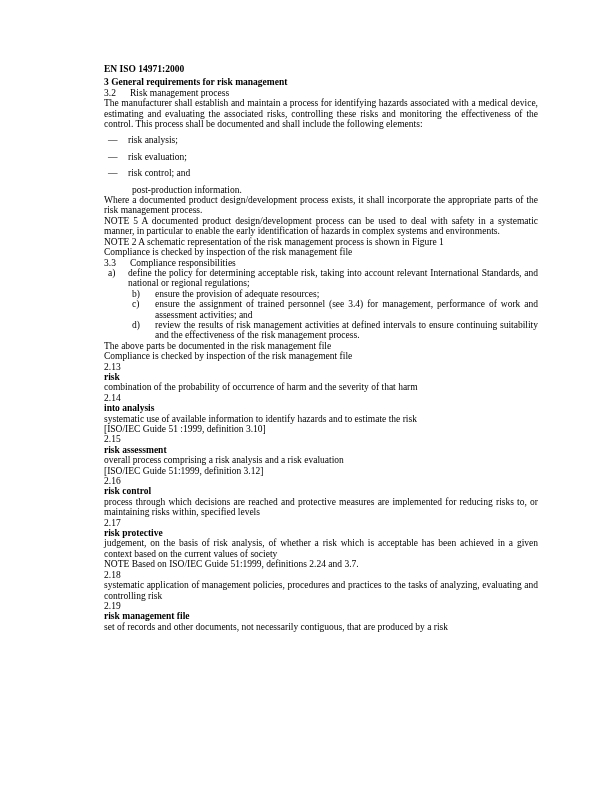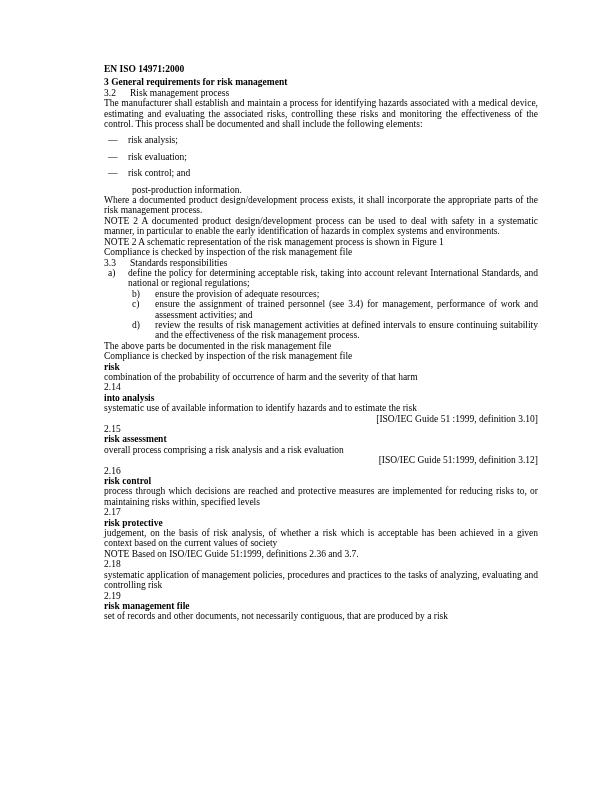--- a/index.html
+++ b/index.html
@@ -69,21 +69,21 @@
     flex: 0 0 23px;
   }
   .list-outer .text, .list-inner .text {
     flex: 1;
     text-align: justify;
   }
   .def-term {
     font-weight: bold;
   }
   .citation {
-    text-align: right;
+    text-align: left;
   }
 </style>
 </head>
 <body>
 
 <div class="page">
   <div class="page-content">
     <div class="doc-header">EN ISO 14971:2000</div>
     <div>
         <div class="heading">3 General requirements for risk management</div>
@@ -96,59 +96,60 @@
         <div class="dash-item">
           <span class="marker">—</span>
           <span class="text">risk evaluation;</span>
         </div>
         <div class="dash-item">
           <span class="marker">—</span>
           <span class="text">risk control; and</span>
         </div>
         <div class="indent-item">post-production information.</div>
         <div class="paragraph">Where a documented product design/development process exists, it shall incorporate the appropriate parts of the risk management process.</div>
-        <div class="note">NOTE 2 A documented product design/development process can be used to deal with safety in a systematic manner, in particular to enable the early identification of hazards in complex systems and environments.</div>
+        <div class="note">NOTE 5 A documented product design/development process can be used to deal with safety in a systematic manner, in particular to enable the early identification of hazards in complex systems and environments.</div>
         <div class="note">NOTE 2 A schematic representation of the risk management process is shown in Figure 1</div>
         <div class="paragraph">Compliance is checked by inspection of the risk management file</div>
-        <div class="subheading"><span class="num">3.3</span><span>Standards responsibilities</span></div>
+        <div class="subheading"><span class="num">3.3</span><span>Compliance responsibilities</span></div>
         <div class="list-outer">
           <span class="marker">a)</span>
           <span class="text">define the policy for determining acceptable risk, taking into account relevant International Standards, and national or regional regulations;</span>
         </div>
         <div class="list-inner">
           <span class="marker">b)</span>
           <span class="text">ensure the provision of adequate resources;</span>
         </div>
         <div class="list-inner">
           <span class="marker">c)</span>
           <span class="text">ensure the assignment of trained personnel (see 3.4) for management, performance of work and assessment activities; and</span>
         </div>
         <div class="list-inner">
           <span class="marker">d)</span>
           <span class="text">review the results of risk management activities at defined intervals to ensure continuing suitability and the effectiveness of the risk management process.</span>
         </div>
         <div class="paragraph">The above parts be documented in the risk management file</div>
         <div class="paragraph">Compliance is checked by inspection of the risk management file</div>
+        <div class="def-number">2.13</div>
         <div class="def-term">risk</div>
         <div class="paragraph">combination of the probability of occurrence of harm and the severity of that harm</div>
         <div class="def-number">2.14</div>
         <div class="def-term">into analysis</div>
         <div class="paragraph">systematic use of available information to identify hazards and to estimate the risk</div>
         <div class="citation">[ISO/IEC Guide 51 :1999, definition 3.10]</div>
         <div class="def-number">2.15</div>
         <div class="def-term">risk assessment</div>
         <div class="paragraph">overall process comprising a risk analysis and a risk evaluation</div>
         <div class="citation">[ISO/IEC Guide 51:1999, definition 3.12]</div>
         <div class="def-number">2.16</div>
         <div class="def-term">risk control</div>
         <div class="paragraph">process through which decisions are reached and protective measures are implemented for reducing risks to, or maintaining risks within, specified levels</div>
         <div class="def-number">2.17</div>
         <div class="def-term">risk protective</div>
         <div class="paragraph">judgement, on the basis of risk analysis, of whether a risk which is acceptable has been achieved in a given context based on the current values of society</div>
-        <div class="note">NOTE Based on ISO/IEC Guide 51:1999, definitions 2.36 and 3.7.</div>
+        <div class="note">NOTE Based on ISO/IEC Guide 51:1999, definitions 2.24 and 3.7.</div>
         <div class="def-number">2.18</div>
         <div class="paragraph">systematic application of management policies, procedures and practices to the tasks of analyzing, evaluating and controlling risk</div>
         <div class="def-number">2.19</div>
         <div class="def-term">risk management file</div>
         <div class="paragraph">set of records and other documents, not necessarily contiguous, that are produced by a risk</div>
       </div>
   </div>
 </div>
 
 </body></html>

